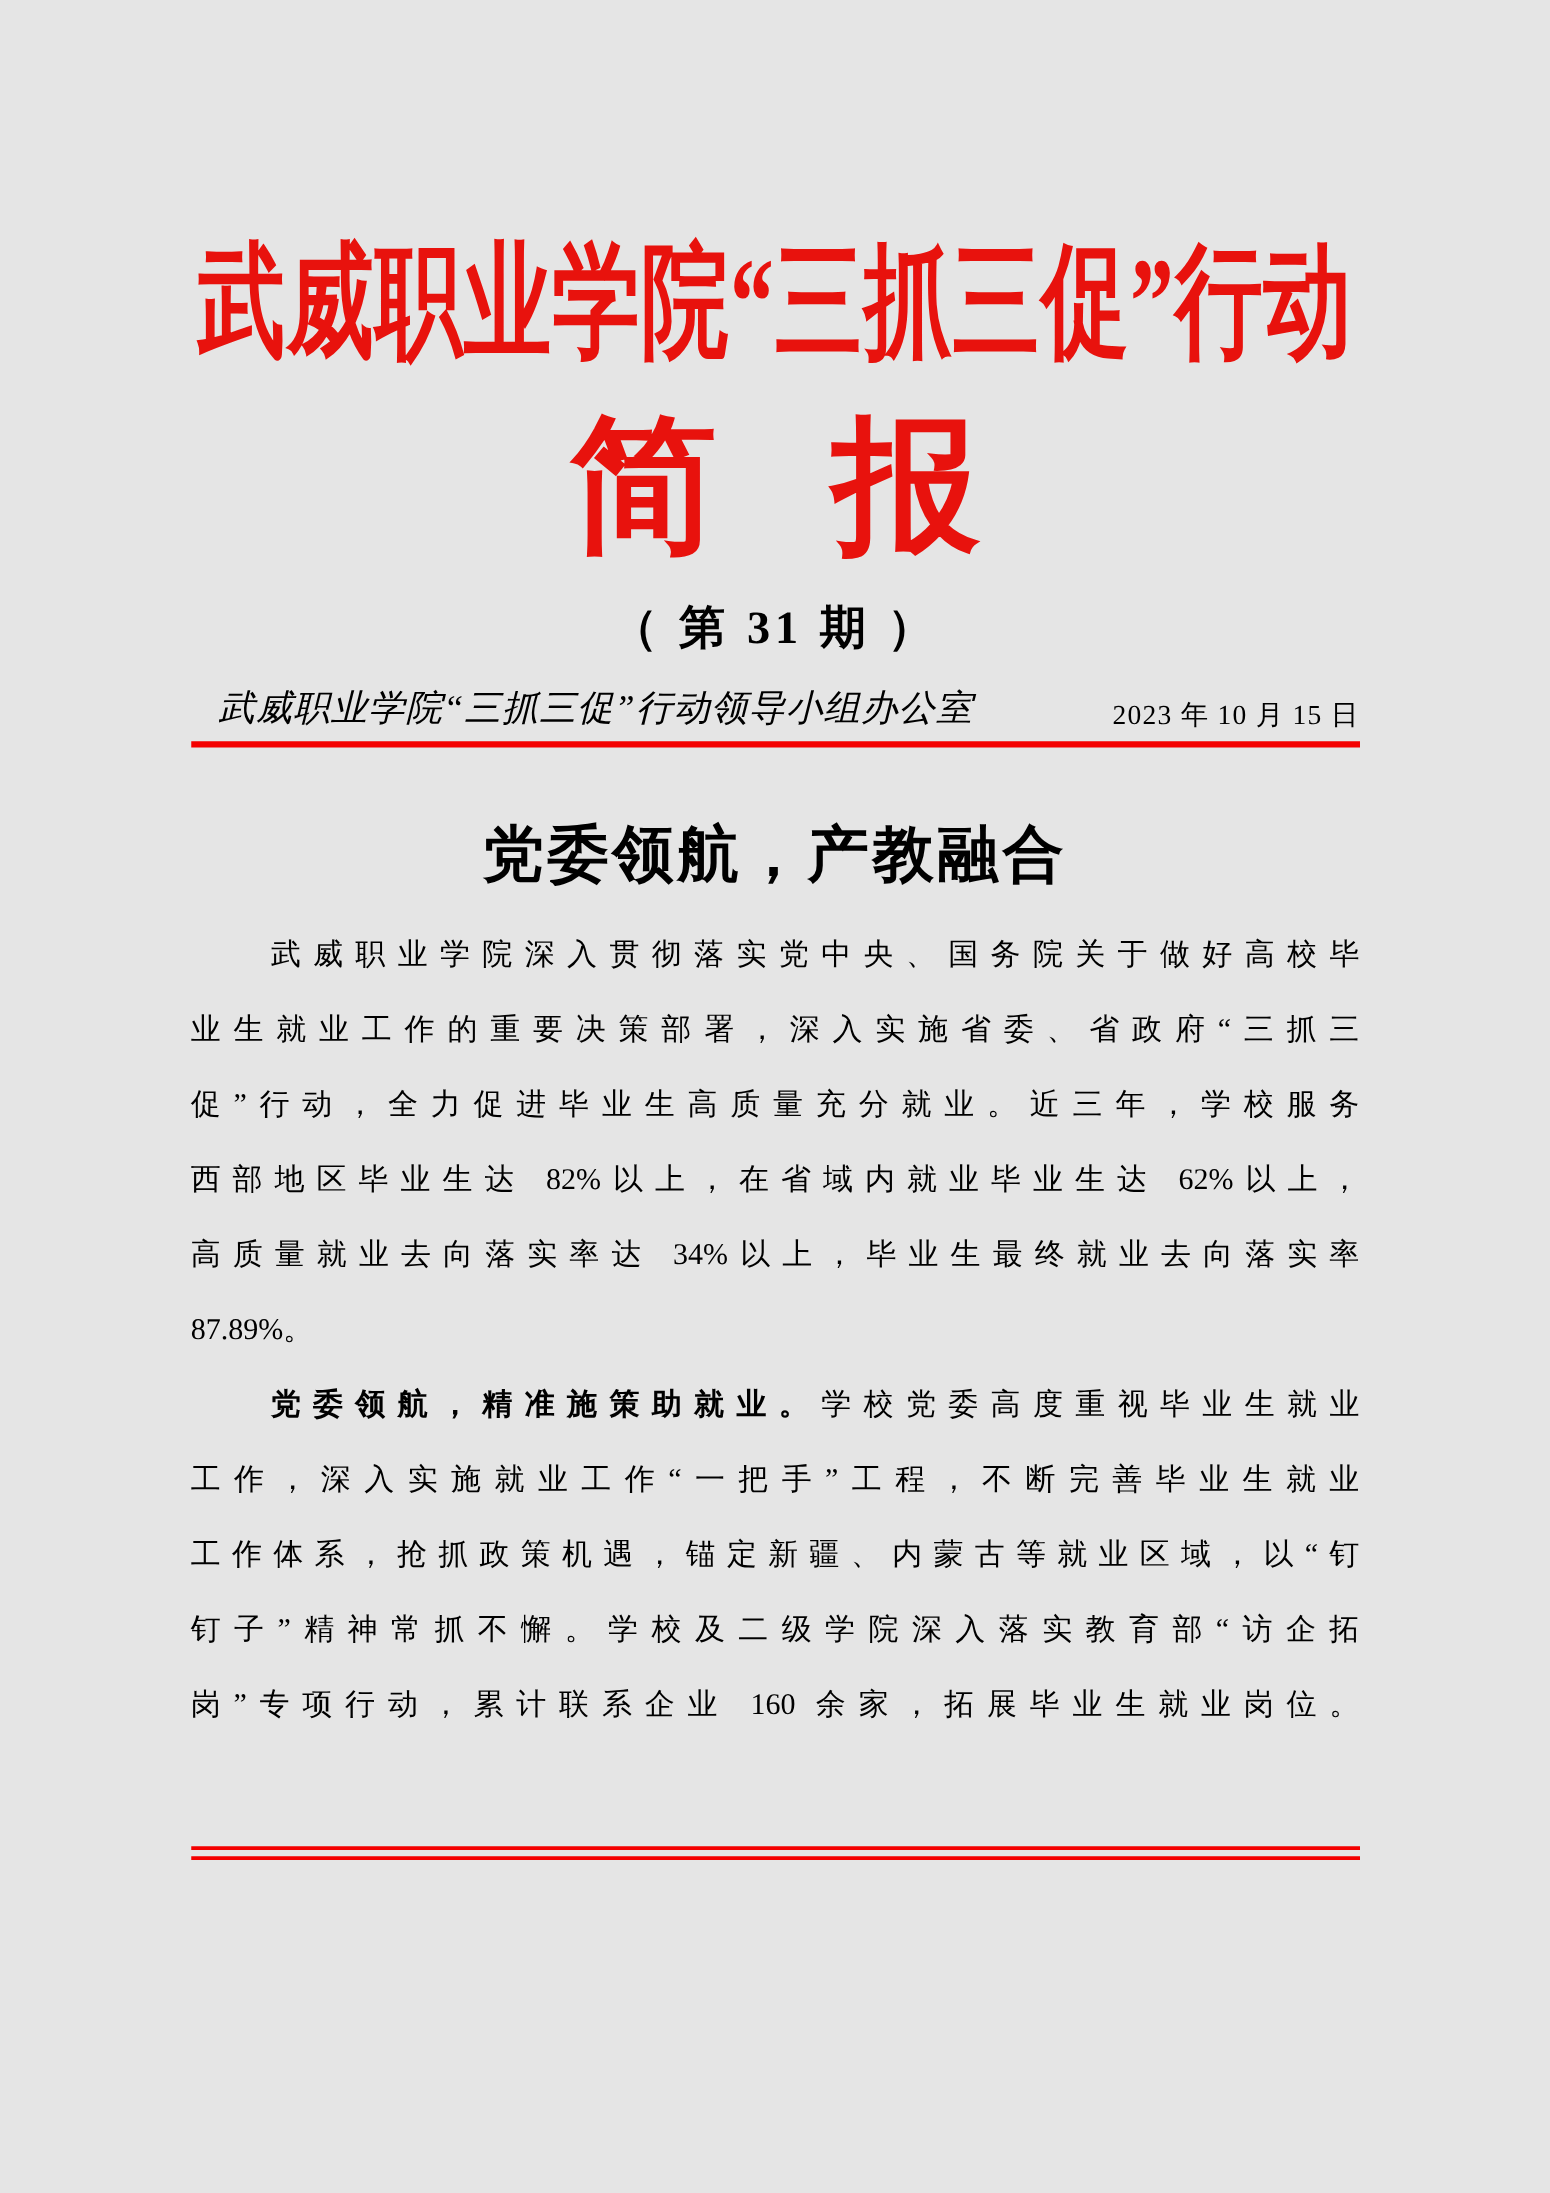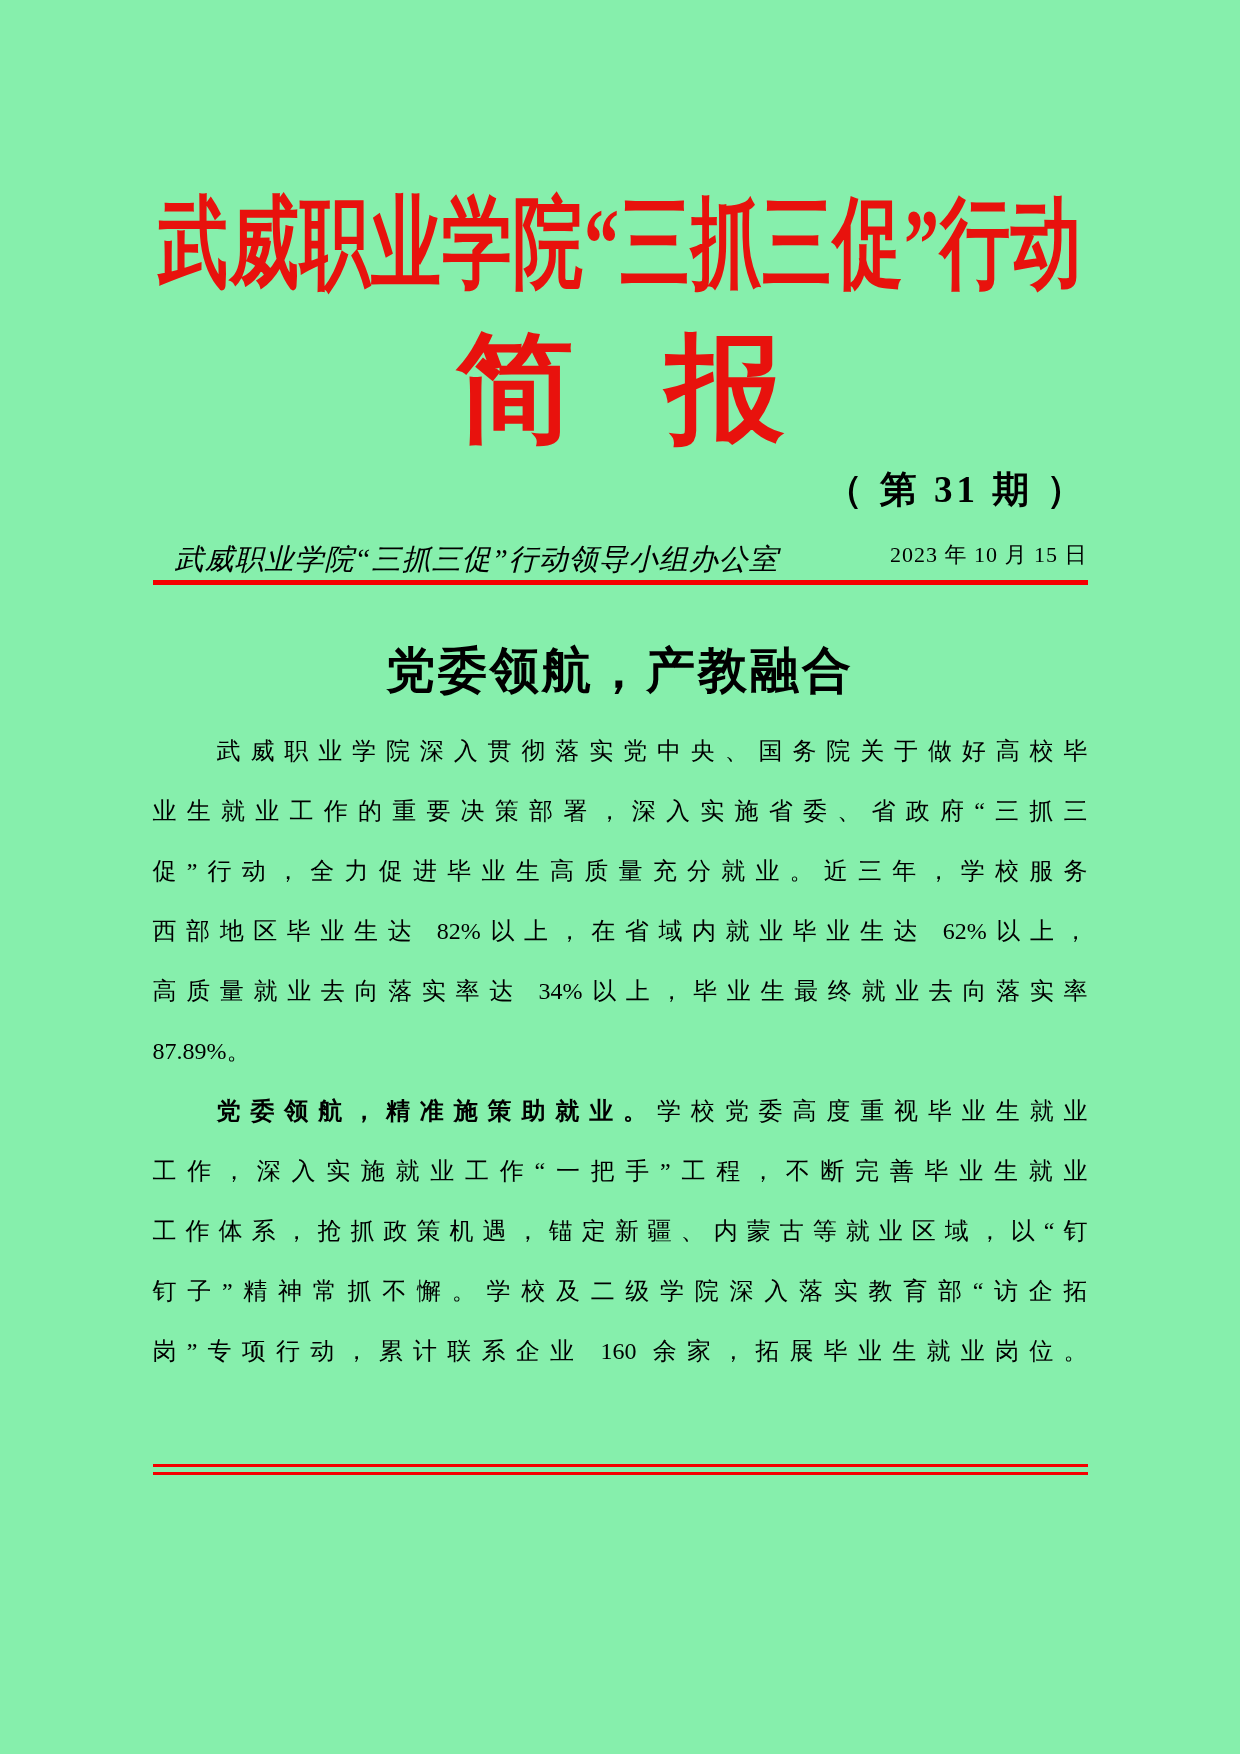--- a/index.html
+++ b/index.html
@@ -1,21 +1,21 @@
 <!DOCTYPE html>
 <html><head>
 <meta charset="utf-8">
 <style>
   html, body { margin: 0; padding: 0; background: #888; }
   .page {
     position: relative;
     width: 1240px;
     height: 1754px;
     margin: 0 auto;
-    background: #86efac;
+    background: #e5e5e5;
     overflow: hidden;
     font-family: "Liberation Serif", "DejaVu Serif", serif;
     color: #000;
   }
   .content { width: 935px; margin: 0 auto; }
 
   
   .masthead-title {
     margin-top: 193px;
     height: 102px;
@@ -32,34 +32,34 @@
     margin-top: 35px;
     height: 120px;
     line-height: 120px;
     display: flex;
     justify-content: center;
     gap: 92px;
     font-size: 118px;
     font-weight: bold;
   }
   .issue-line {
-    margin-top: 20px;
+    margin-top: 33px;
     height: 40px;
     line-height: 40px;
     font-size: 37px;
     font-weight: bold;
-    text-align: right;
+    text-align: center;
     letter-spacing: 4px;
   }
   .office-row {
     margin-top: 30px;
     height: 34px;
     display: flex;
     justify-content: space-between;
-    align-items: flex-start;
+    align-items: flex-end;
   }
   .office-name {
     padding-left: 22px;
     font-size: 29px;
     font-style: italic;            
     letter-spacing: 1px;
   }
   .issue-date { font-size: 22px; letter-spacing: 1px; }
   .rule-top { margin-top: 6px; height: 5px; }
 

